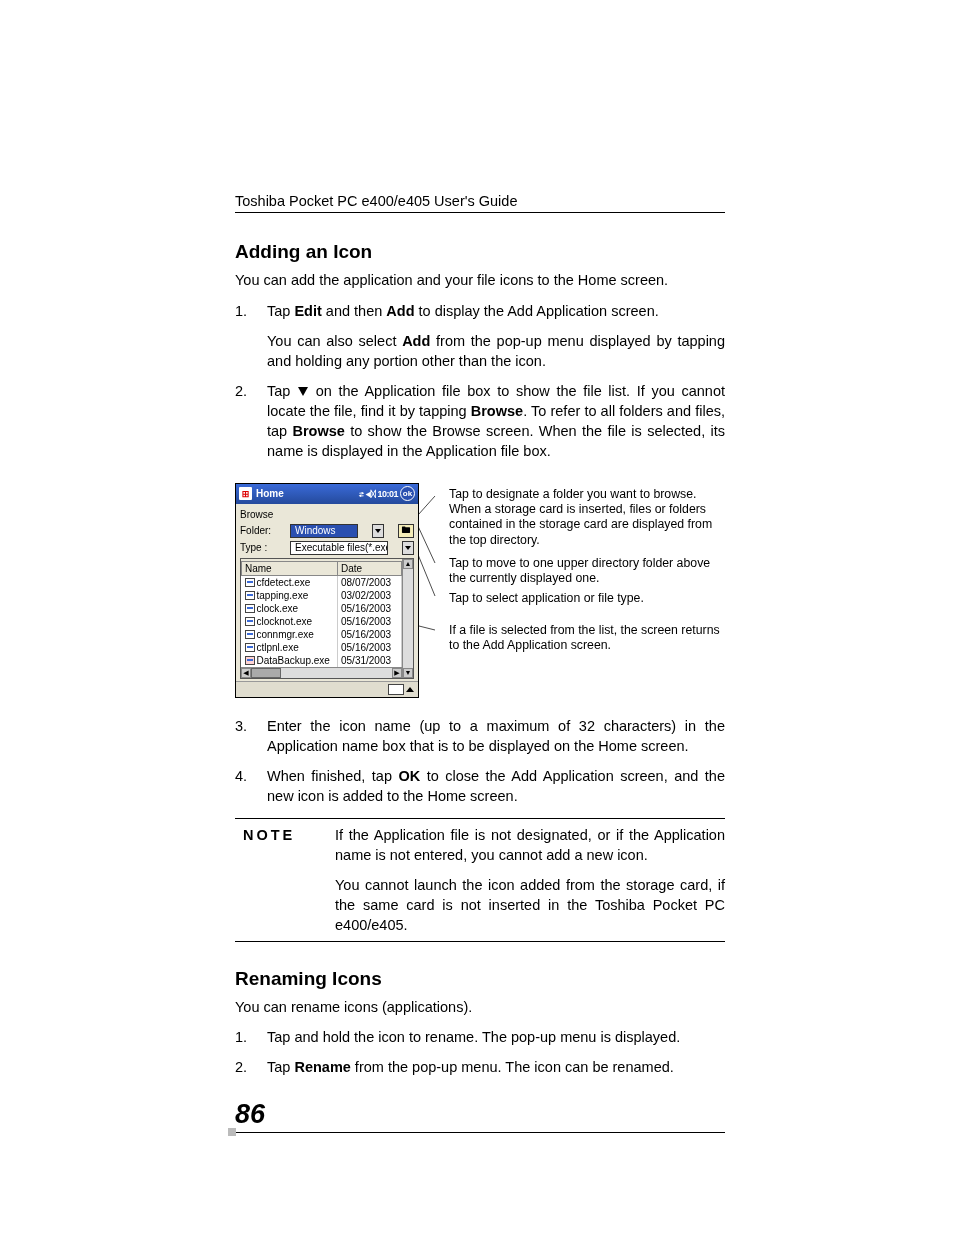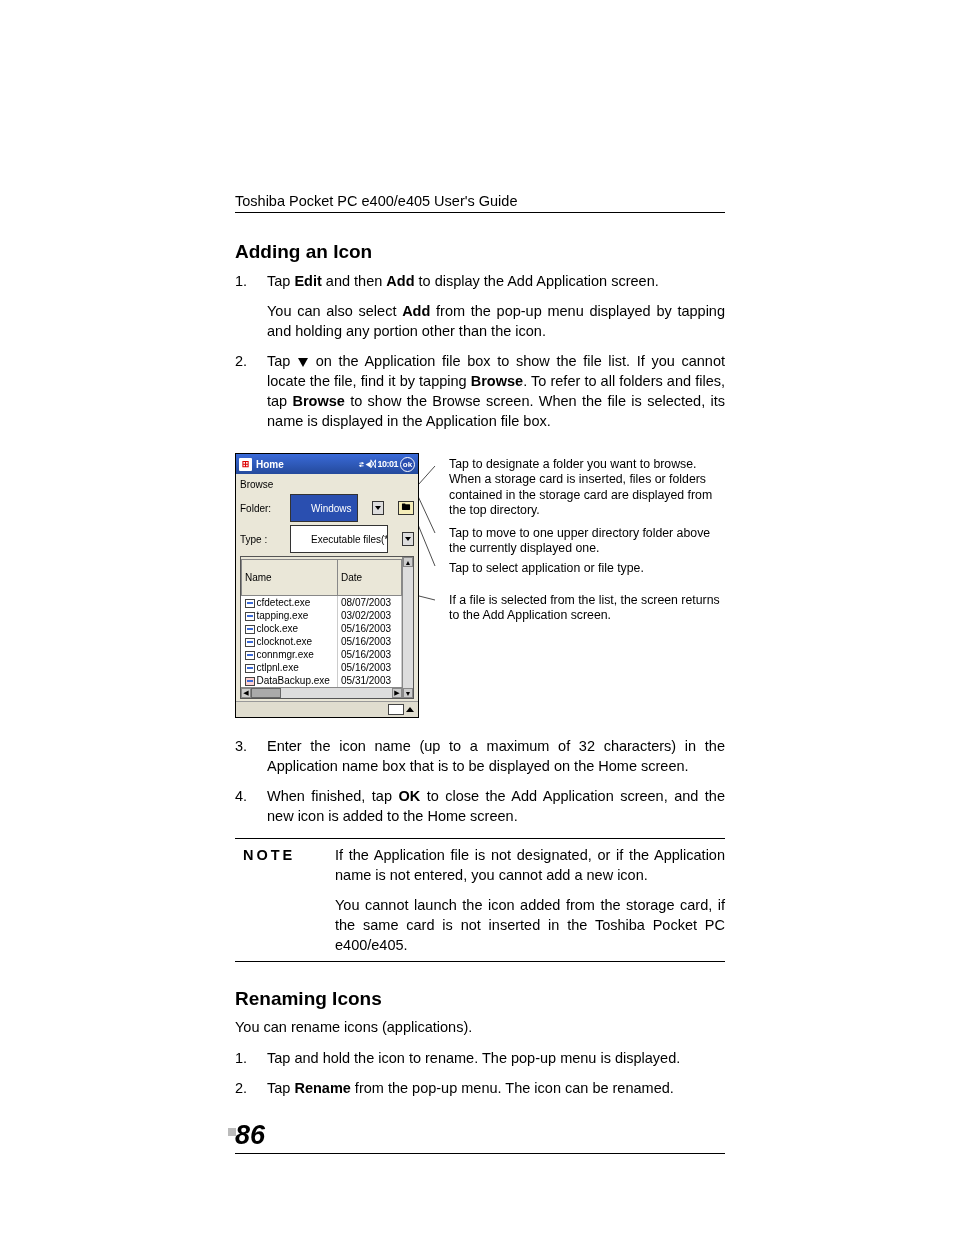--- a/index.html
+++ b/index.html
@@ -125,22 +125,22 @@
     align-items: center;
     margin-bottom: 3px;
     font-size: 10px;
     gap: 14px;
   }
   .fldrow .lbl { width: 36px; }
   .fldrow .inp {
     flex: 1;
     border: 1px solid #333;
     background: #fff;
-    height: 28px;
-    padding: 0 20px;
+    height: 14px;
+    padding: 0 4px;
     display: flex;
     align-items: center;
     overflow: hidden;
     white-space: nowrap;
   }
   .fldrow .inp.sel { background: #2a4fb0; color: #fff; }
   .ddbtn {
     width: 12px; height: 14px;
     border: 1px solid #333;
     background: #ddd;
@@ -165,21 +165,21 @@
     width: 100%;
     border-collapse: collapse;
     background: #fff;
     font-size: 10px;
     margin-top: 2px;
   }
   .filetable th {
     background: #eae7d8;
     border: 1px solid #888;
     text-align: left;
-    padding: 12px 3px;
+    padding: 1px 3px;
     font-weight: normal;
     font-size: 10px;
   }
   .filetable td {
     padding: 1px 3px;
     border-right: 1px solid #ccc;
     white-space: nowrap;
     overflow: hidden;
   }
   .filetable td.fn { width: 60%; }
@@ -304,20 +304,21 @@
     background: #bbb;
   }
 </style>
 </head>
 <body>
 
 <div class="page">
   <div class="running-head">Toshiba Pocket PC  e400/e405 User's Guide</div>
 
   <h2>Adding an Icon</h2>
+  <p class="para">You can add the application and your file icons to the Home screen.</p>
 
   <ol class="steps">
     <li>
       <span class="num">1.</span>
       <span class="body">
         <span>Tap </span><b>Edit</b><span> and then </span><b>Add</b><span> to display the Add Application screen.</span>
       </span>
     </li>
   </ol>
   <p class="indent-block">

